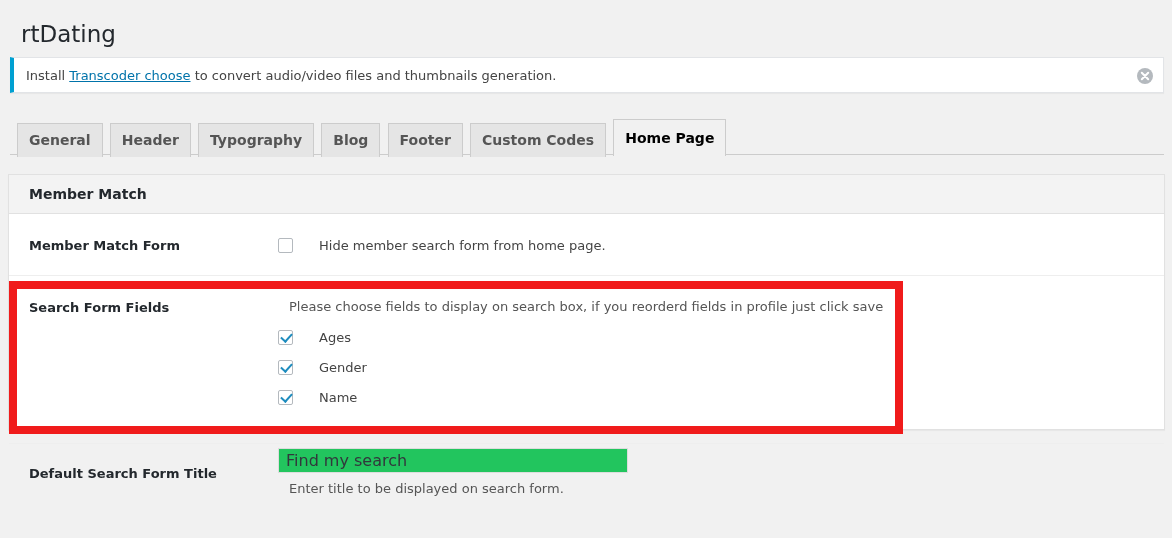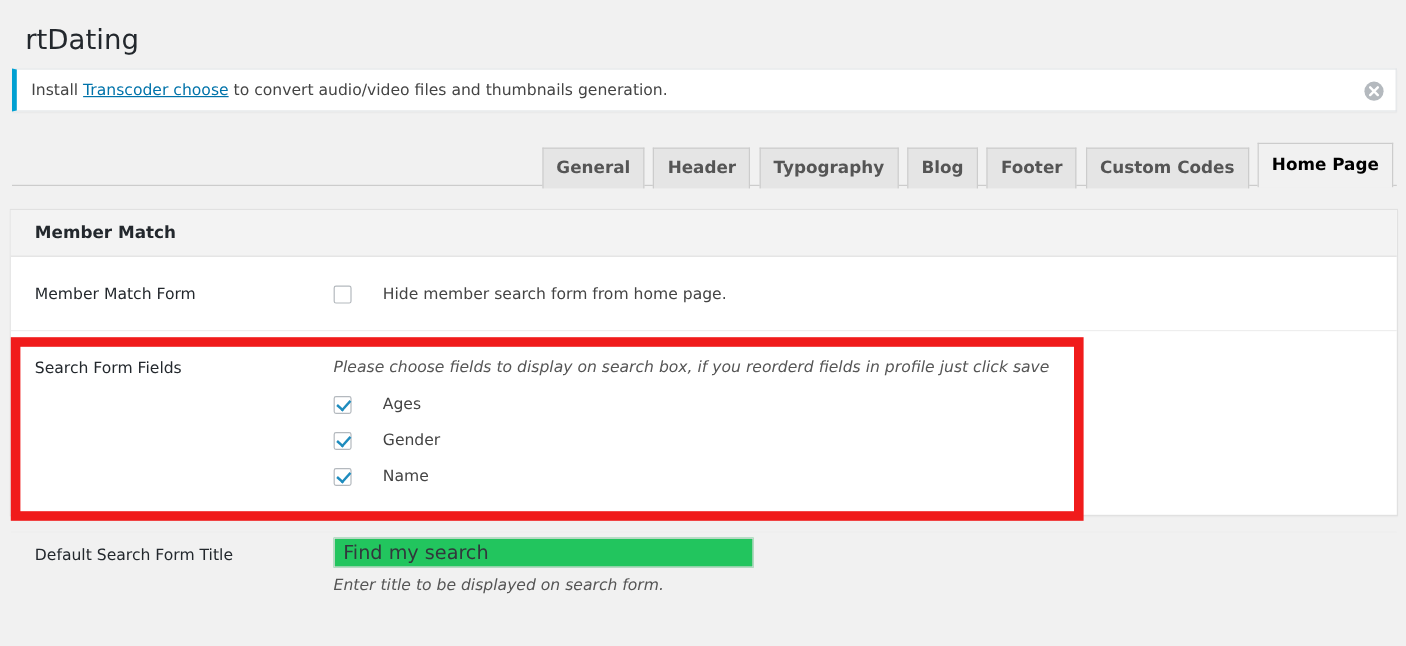--- a/index.html
+++ b/index.html
@@ -70,21 +70,20 @@
   .tabs {
     position: absolute;
     left: 10px;
     top: 118px;
     width: 1154px;
     height: 37px;
     border-bottom: 1px solid #ccc;
     box-sizing: border-box;
     padding-left: 7px;
     white-space: nowrap;
-    text-align: right;
   }
   .tab {
     display: inline-block;
     vertical-align: bottom;
     height: 34px;
     line-height: 33px;
     padding: 0 11px;
     margin: 0 3px 0 0;
     background: #e5e5e5;
     border: 1px solid #ccc;
@@ -135,39 +134,39 @@
 
   .row {
     position: relative;
     border-bottom: 1px solid #eee;
     box-sizing: border-box;
   }
   .row-label {
     position: absolute;
     left: 20px;
     font-size: 13px;
-    font-weight: normal;
+    font-weight: bold;
     color: #23282d;
     white-space: nowrap;
   }
   .row-body {
     position: absolute;
     left: 269px;
   }
 
   .row-member-match-form { height: 62px; }
   .row-member-match-form .row-label { top: 24px; }
   .row-member-match-form .row-body { top: 18px; }
 
   .row-search-form-fields { height: 168px; text-align: right; }
   .row-search-form-fields .row-label { top: 24px; }
   .row-search-form-fields .row-body { top: 22px; }
 
   .row-default-title { height: 85px; border-bottom: none; }
-  .row-default-title .row-label { top: 12px; }
+  .row-default-title .row-label { top: 22px; }
   .row-default-title .row-body { top: 4px; }
 
   
   .cb-line {
     display: flex;
     align-items: center;
     height: 26px;
     white-space: nowrap;
     gap: 16px;
   }
@@ -195,24 +194,24 @@
     transform: rotate(42deg);
   }
   .cb-label {
     margin-left: 10px;
     font-size: 13px;
     color: #444;
   }
 
   .help-text {
     font-size: 13px;
-    font-style: italic;
     color: #555;
     line-height: 18px;
     white-space: nowrap;
+    margin-left: 11px;
   }
 
   .text-input {
     width: 350px;
     height: 25px;
     box-sizing: border-box;
     border: 1px solid #ddd;
     background: #22c55e;
     font-family: "DejaVu Sans", "Liberation Sans", sans-serif;
     font-size: 16px;

